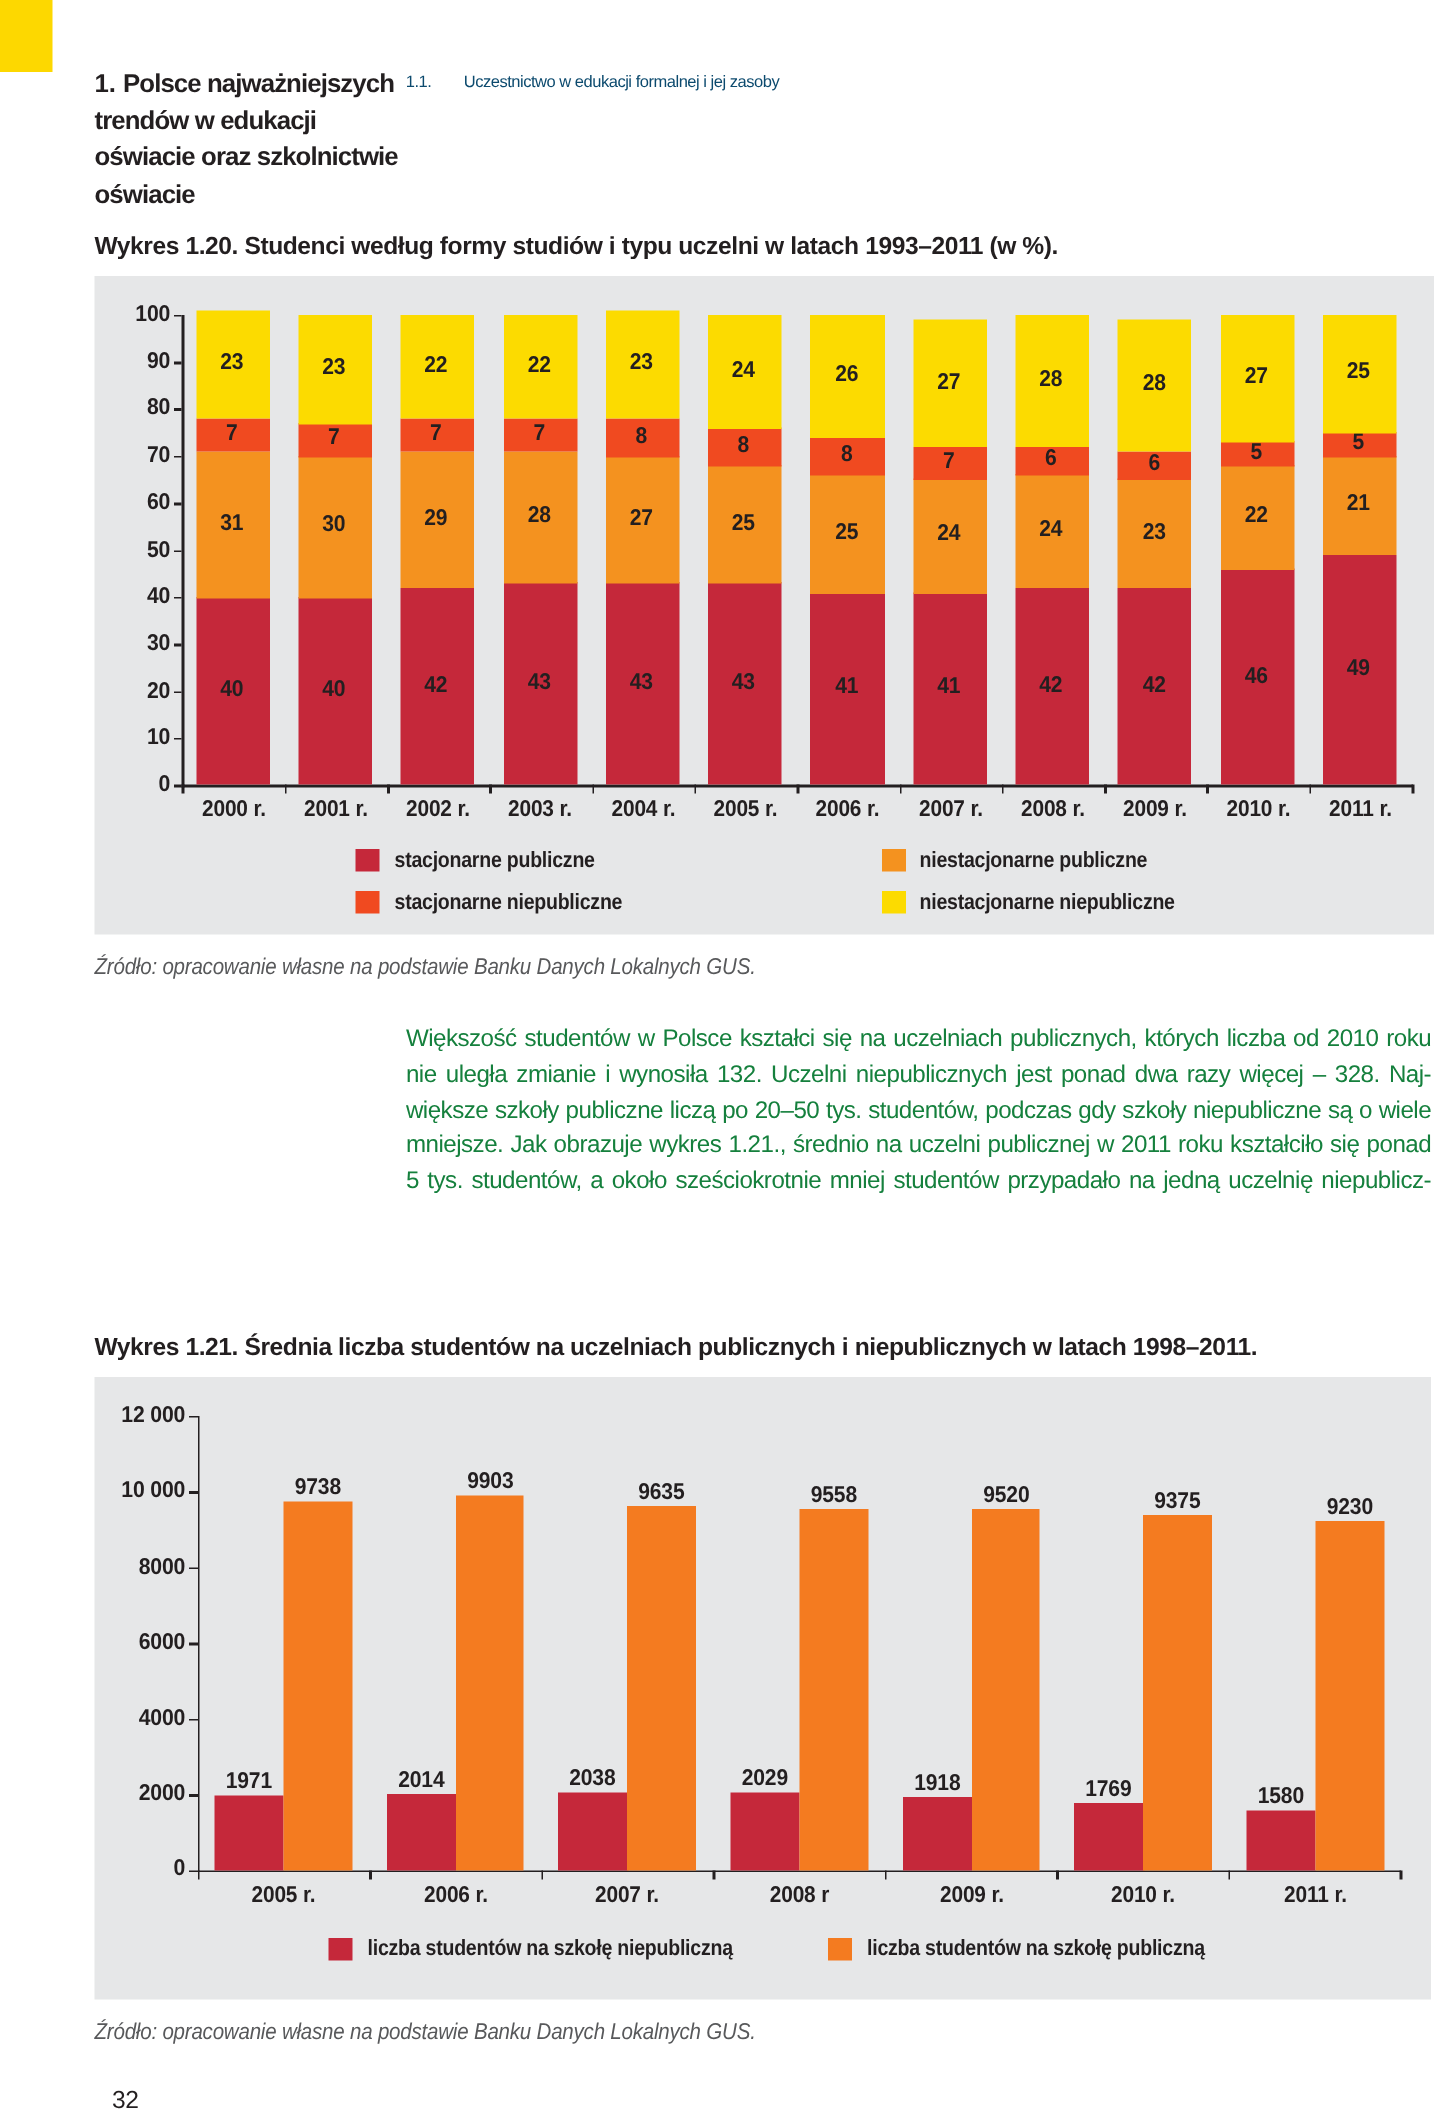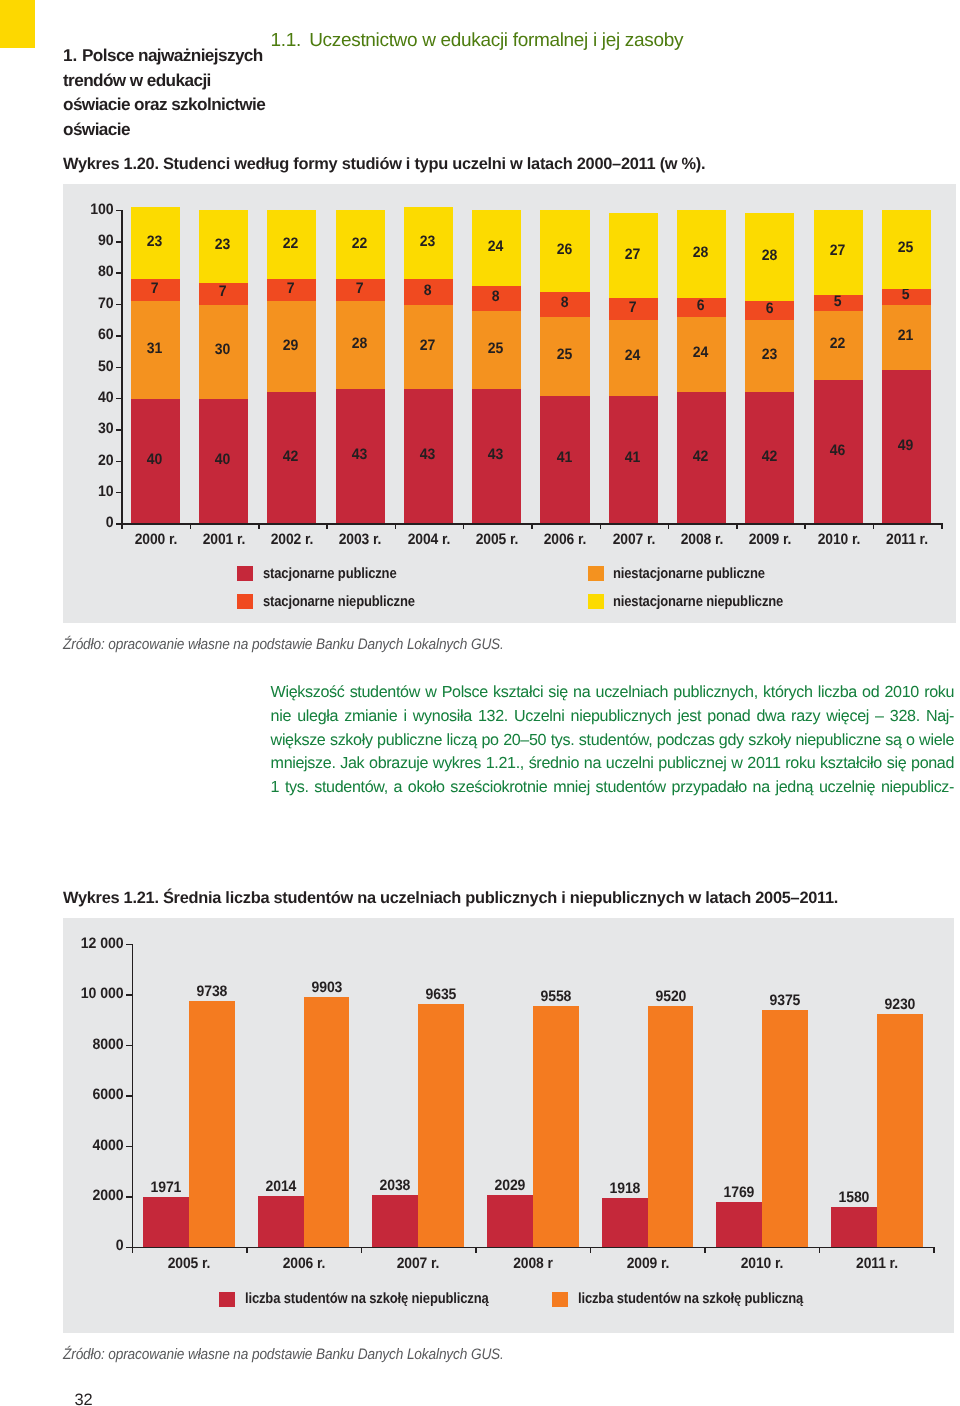--- a/index.html
+++ b/index.html
@@ -6,21 +6,21 @@
   body{width:960px;height:1406px;font-family:"Liberation Sans",sans-serif;
        -webkit-font-smoothing:antialiased;text-rendering:geometricPrecision;}
   .page{position:relative;width:960px;height:1406px;overflow:hidden;background:#fff;}
 
   
   .corner-square{position:absolute;left:0;top:0;width:35px;height:48.2px;background:#fdd800;}
   .chapter-title{position:absolute;left:63px;top:43px;
       font-size:17.2px;font-weight:bold;line-height:24.5px;color:#231f20;letter-spacing:-0.6px;white-space:nowrap;}
   .chapter-title .num{display:inline-block;width:19px;letter-spacing:0;}
   .ch-line{height:24.5px;}
-  .section-head{position:absolute;left:270.5px;top:29px;font-size:19px;color:#4d7c0f;
+  .section-head{position:absolute;left:270.5px;top:43px;font-size:11px;color:#0c4a6e;
       line-height:24.5px;white-space:nowrap;letter-spacing:-0.32px;}
   .section-head .sec-num{display:inline-block;width:38.7px;letter-spacing:-0.3px;}
 
   
   .fig-caption{position:absolute;font-size:16.4px;font-weight:bold;color:#231f20;letter-spacing:-0.28px;white-space:nowrap;}
   .fig-source{position:absolute;font-size:15.2px;font-style:italic;color:#58595b;letter-spacing:-0.15px;
       white-space:nowrap;transform:scaleX(0.9);transform-origin:0 0;}
 
   
   .chart{position:absolute;background:#e6e7e8;}
@@ -50,21 +50,21 @@
 
 <div class="page">
 <div class="corner-square"></div>
 <div class="chapter-title">
 <div class="ch-line"><span class="num">1.</span><span>Polsce najważniejszych</span></div>
 <div class="ch-line">trendów w edukacji</div>
 <div class="ch-line">oświacie oraz szkolnictwie</div>
 <div class="ch-line">oświacie</div>
 </div>
 <div class="section-head"><span class="sec-num">1.1.</span><span>Uczestnictwo w edukacji formalnej i jej zasoby</span></div>
-<div class="fig-caption" style="left:63px;top:155px;">Wykres 1.20. Studenci według formy studiów i typu uczelni w latach 2000–2011 (w %).</div>
+<div class="fig-caption" style="left:63px;top:155px;">Wykres 1.20. Studenci według formy studiów i typu uczelni w latach 1993–2011 (w %).</div>
 <div class="chart" style="left:63px;top:184px;width:893px;height:439px;">
 <div class="axis-line" style="left:58.4px;top:25.7px;width:1.6px;height:315.2px;"></div>
 <div class="axis-line" style="left:58.4px;top:339.3px;width:820.6px;height:1.6px;"></div>
 <div class="tick" style="left:52.9px;top:339.3px;width:5.5px;height:1.6px;"></div>
 <div class="ytick-label" style="left:6.4px;top:330.3px;width:44.5px;">0</div>
 <div class="tick" style="left:52.9px;top:307.9px;width:5.5px;height:1.6px;"></div>
 <div class="ytick-label" style="left:6.4px;top:298.9px;width:44.5px;">10</div>
 <div class="tick" style="left:52.9px;top:276.6px;width:5.5px;height:1.6px;"></div>
 <div class="ytick-label" style="left:6.4px;top:267.6px;width:44.5px;">20</div>
 <div class="tick" style="left:52.9px;top:245.2px;width:5.5px;height:1.6px;"></div>
@@ -212,23 +212,23 @@
 <div class="legend-text" style="left:550.4px;top:382.1px;">niestacjonarne publiczne</div>
 <div class="legend-swatch" style="left:524.7px;top:409.7px;width:15.9px;height:15.3px;background:#fcdb00;"></div>
 <div class="legend-text" style="left:550.4px;top:409.9px;">niestacjonarne niepubliczne</div>
 </div>
 <div class="fig-source" style="left:63px;top:636px;">Źródło: opracowanie własne na podstawie Banku Danych Lokalnych GUS.</div>
 <div class="body-par" style="left:270.6px;top:681px;width:683.5px;">
 <div class="bp-line">Większość studentów w Polsce kształci się na uczelniach publicznych, których liczba od 2010 roku</div>
 <div class="bp-line">nie uległa zmianie i wynosiła 132. Uczelni niepublicznych jest ponad dwa razy więcej – 328. Naj-</div>
 <div class="bp-line">większe szkoły publiczne liczą po 20–50 tys. studentów, podczas gdy szkoły niepubliczne są o wiele</div>
 <div class="bp-line">mniejsze. Jak obrazuje wykres 1.21., średnio na uczelni publicznej w 2011 roku kształciło się ponad</div>
-<div class="bp-line">1 tys. studentów, a około sześciokrotnie mniej studentów przypadało na jedną uczelnię niepublicz-</div>
-</div>
-<div class="fig-caption" style="left:63px;top:889px;">Wykres 1.21. Średnia liczba studentów na uczelniach publicznych i niepublicznych w latach 2005–2011.</div>
+<div class="bp-line">5 tys. studentów, a około sześciokrotnie mniej studentów przypadało na jedną uczelnię niepublicz-</div>
+</div>
+<div class="fig-caption" style="left:63px;top:889px;">Wykres 1.21. Średnia liczba studentów na uczelniach publicznych i niepublicznych w latach 1998–2011.</div>
 <div class="chart" style="left:63px;top:918px;width:891px;height:415px;">
 <div class="axis-line" style="left:68.6px;top:25.9px;width:1.6px;height:304.3px;"></div>
 <div class="axis-line" style="left:68.6px;top:328.6px;width:802.2px;height:1.6px;"></div>
 <div class="tick" style="left:63.1px;top:328.6px;width:5.5px;height:1.6px;"></div>
 <div class="ytick-label" style="left:-3.4px;top:319.4px;width:63.5px;">0</div>
 <div class="tick" style="left:63.1px;top:278.1px;width:5.5px;height:1.6px;"></div>
 <div class="ytick-label" style="left:-3.4px;top:268.9px;width:63.5px;">2000</div>
 <div class="tick" style="left:63.1px;top:227.7px;width:5.5px;height:1.6px;"></div>
 <div class="ytick-label" style="left:-3.4px;top:218.5px;width:63.5px;">4000</div>
 <div class="tick" style="left:63.1px;top:177.2px;width:5.5px;height:1.6px;"></div>

